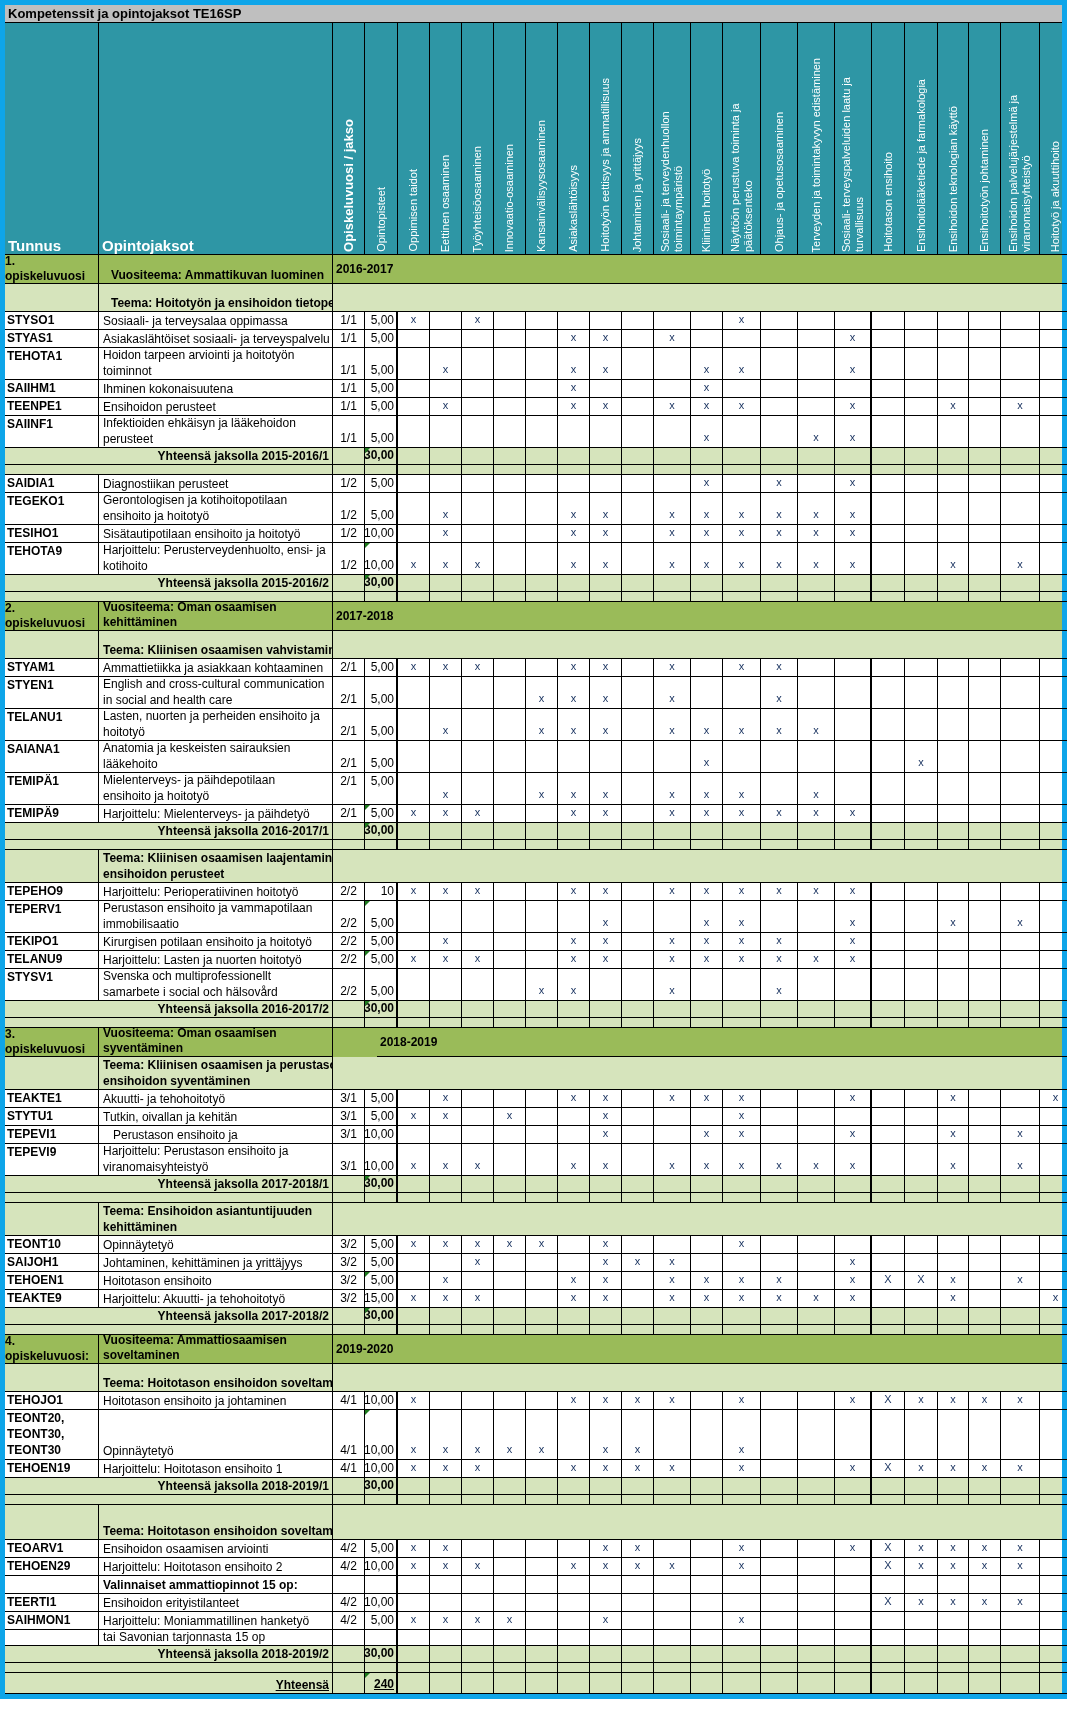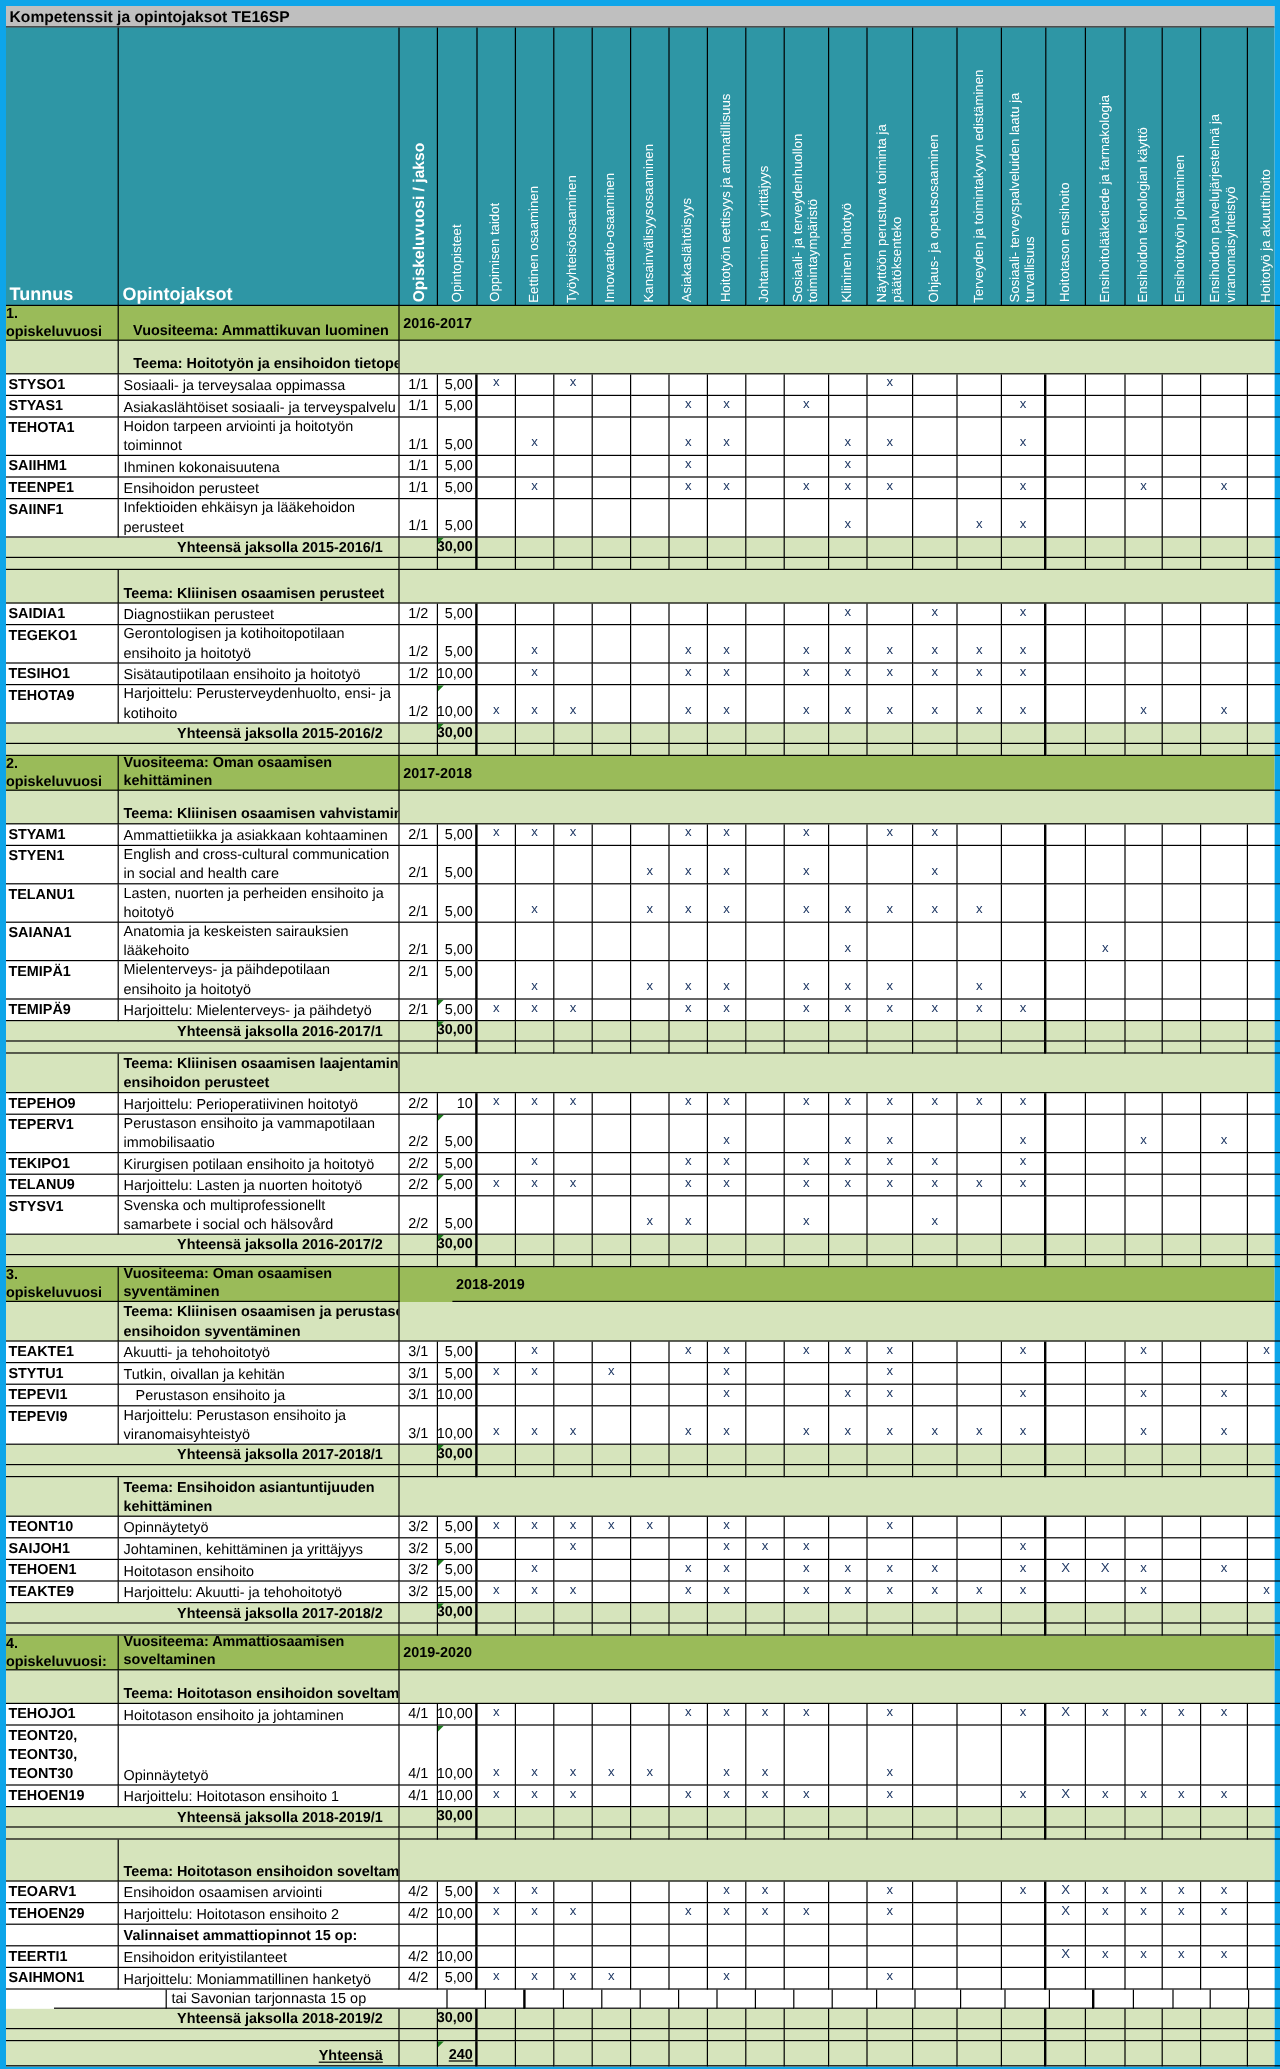--- a/index.html
+++ b/index.html
@@ -24,32 +24,32 @@
   .row.year .c{align-items:center;}
   .row.theme{height:28px;background:#D6E4BC;}
   .row.theme.h2{height:33px;}
   .row.theme.tall{height:35px;}
   .row.course{height:18px;background:#fff;}
   .row.course.h2{height:32px;}
   .row.course.h3{height:50px;}
   .row.sum{height:17px;background:#D6E4BC;}
   .row.spacer{height:10px;background:#D6E4BC;}
   .row.subhead{height:18px;background:#fff;}
-  .row.cont{height:16px;background:#fff;padding-left:40px;}
+  .row.cont{height:16px;background:#fff;}
   .row.total{height:21px;background:#D6E4BC;text-decoration:underline;}
   .code{font-weight:bold;padding-left:2px;align-items:flex-start;white-space:pre-line;line-height:16px;}
   .name{padding-left:4px;flex-direction:column;align-items:flex-start;justify-content:flex-end;}
   .name div{white-space:pre;line-height:16px;}
   .b{font-weight:bold;}
   .per{justify-content:center;padding-bottom:1px;}
   .pts{justify-content:flex-end;padding:0 2px 1px 0;border-right-width:2px !important;}
   .mark{justify-content:center;color:#1F3864;font-size:11px;padding-bottom:2px;}
   .mk14{border-right-width:2px !important;}
   .top{align-items:flex-start !important;padding-top:1px;}
-  .sumlab{justify-content:flex-end;padding-right:13px;font-weight:bold;}
+  .sumlab{justify-content:flex-end;padding-right:3px;font-weight:bold;}
   .note::before{content:"";position:absolute;top:0;left:0;width:0;height:0;
                 border-top:5px solid #1D7A1D;border-right:5px solid transparent;}
 </style>
 </head>
 <body>
 
 <div id="sheet">
   <div class="titlebar">Kompetenssit ja opintojaksot TE16SP</div>
   <div id="hdr" class="row header">
       <div class="c ">
@@ -395,27 +395,20 @@
         <div class="c "></div>
         <div class="c "></div>
         <div class="c mk14"></div>
         <div class="c "></div>
         <div class="c "></div>
         <div class="c "></div>
         <div class="c "></div>
         <div class="c "></div>
         <div class="c "></div>
       </div>
-      <div class="row theme">
-        <div class="c "></div>
-        <div class="c b name">
-          <div>Teema: Kliinisen osaamisen perusteet</div>
-        </div>
-        <div class="c " style="grid-column: 3 / 25;"></div>
-      </div>
       <div class="row course">
         <div class="c code">SAIDIA1</div>
         <div class="c name">
           <div>Diagnostiikan perusteet</div>
         </div>
         <div class="c per">1/2</div>
         <div class="c pts">5,00</div>
         <div class="c mark"></div>
         <div class="c mark"></div>
         <div class="c mark"></div>

